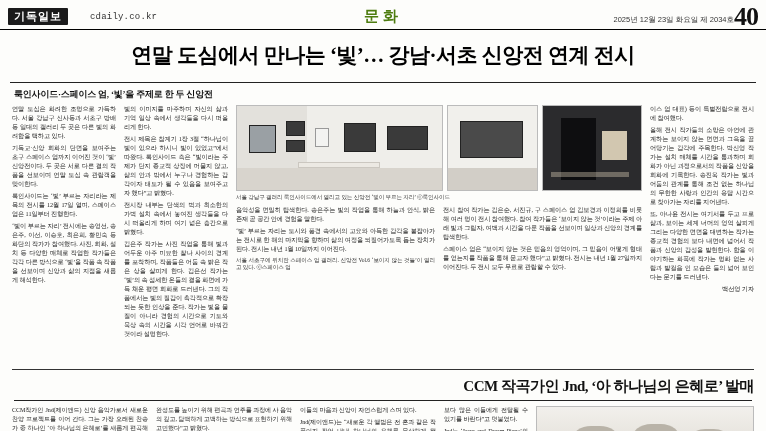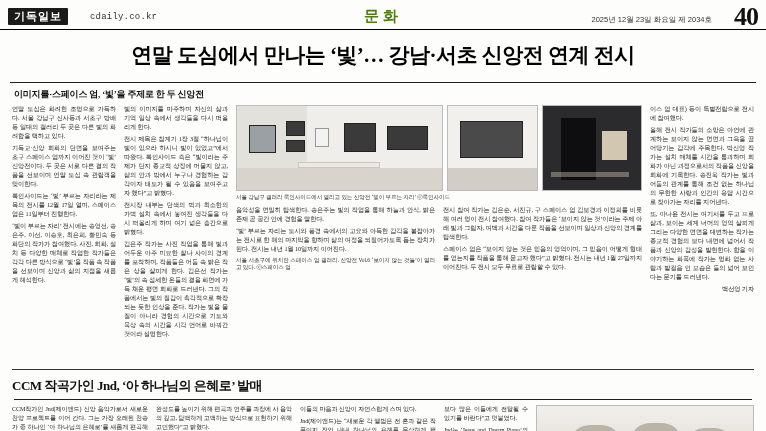--- a/index.html
+++ b/index.html
@@ -55,21 +55,21 @@
     font-size: 15px;
     font-weight: bold;
     letter-spacing: 4px;
     color: #4d7c0f;
     pointer-events: none;
   }
   .masthead-right {
     margin-left: auto;
     display: flex;
     align-items: flex-end;
-    gap: 22px;
+    gap: 0;
     justify-content: space-between;
   }
   .issue-date {
     font-family: "Liberation Sans", sans-serif;
     font-size: 7.5px;
     color: #333;
     padding-bottom: 3px;
     white-space: nowrap;
   }
   .page-number {
@@ -175,22 +175,22 @@
   .divider {
     border-top: 1px solid #333;
     margin: 6px 12px 0 12px;
   }
 
   
   .article2 {
     padding: 4px 12px 0 12px;
   }
   .headline2 {
-    text-align: left;
-    font-size: 13px;
+    text-align: right;
+    font-size: 15px;
     font-weight: bold;
     letter-spacing: -0.5px;
     margin: 3px 0 4px 0;
   }
   .rule-thin2 {
     border-top: 1px solid #222;
     margin: 0 2px 5px 2px;
   }
   .cols2 {
     display: flex;
@@ -224,21 +224,21 @@
     <div class="masthead-right">
       <div class="issue-date">2025년 12월 23일 화요일 제 2034호</div>
       <div class="page-number">40</div>
     </div>
   </div>
 
   <div class="headline-wrap">
     <div class="headline">연말 도심에서 만나는 ‘빛’… 강남·서초 신앙전 연계 전시</div>
   </div>
   <div class="rule-thin"></div>
-  <div class="kicker">이미지를·스페이스 엄, ‘빛’을 주제로 한 두 신앙전</div>
+  <div class="kicker">룩인사이드·스페이스 엄, ‘빛’을 주제로 한 두 신앙전</div>
 
   <div class="article-main">
 
     <div class="col c1">
       <p>연말 도심은 화려한 조명으로 가득하다. 서울 강남구 신사동과 서초구 방배동 일대의 갤러리 두 곳은 다른 빛의 화려함을 택하고 있다.</p>
       <p>기독교·신앙 회화의 단면을 보여주는 초구 스페이스 엄까지 이어진 것이 ‘빛’ 신앙전이다. 두 곳은 서로 다른 결의 작품을 선보이며 연말 도심 속 관람객을 맞이한다.</p>
       <p>룩인사이드는 ‘빛’ 부르는 자리라는 제목의 전시를 12월 17일 열며, 스페이스 엄은 11일부터 진행한다.</p>
       <p>‘빛이 부르는 자리’ 전시에는 송영선, 송은주, 이선, 이승호, 최은희, 황민숙 등 화단의 작가가 참여했다. 사진, 회화, 설치 등 다양한 매체로 작업한 작가들은 각각 다른 방식으로 ‘빛’을 작품 속 작품을 선보이며 신앙과 삶의 지점을 새롭게 해석한다.</p>
     </div>
 

